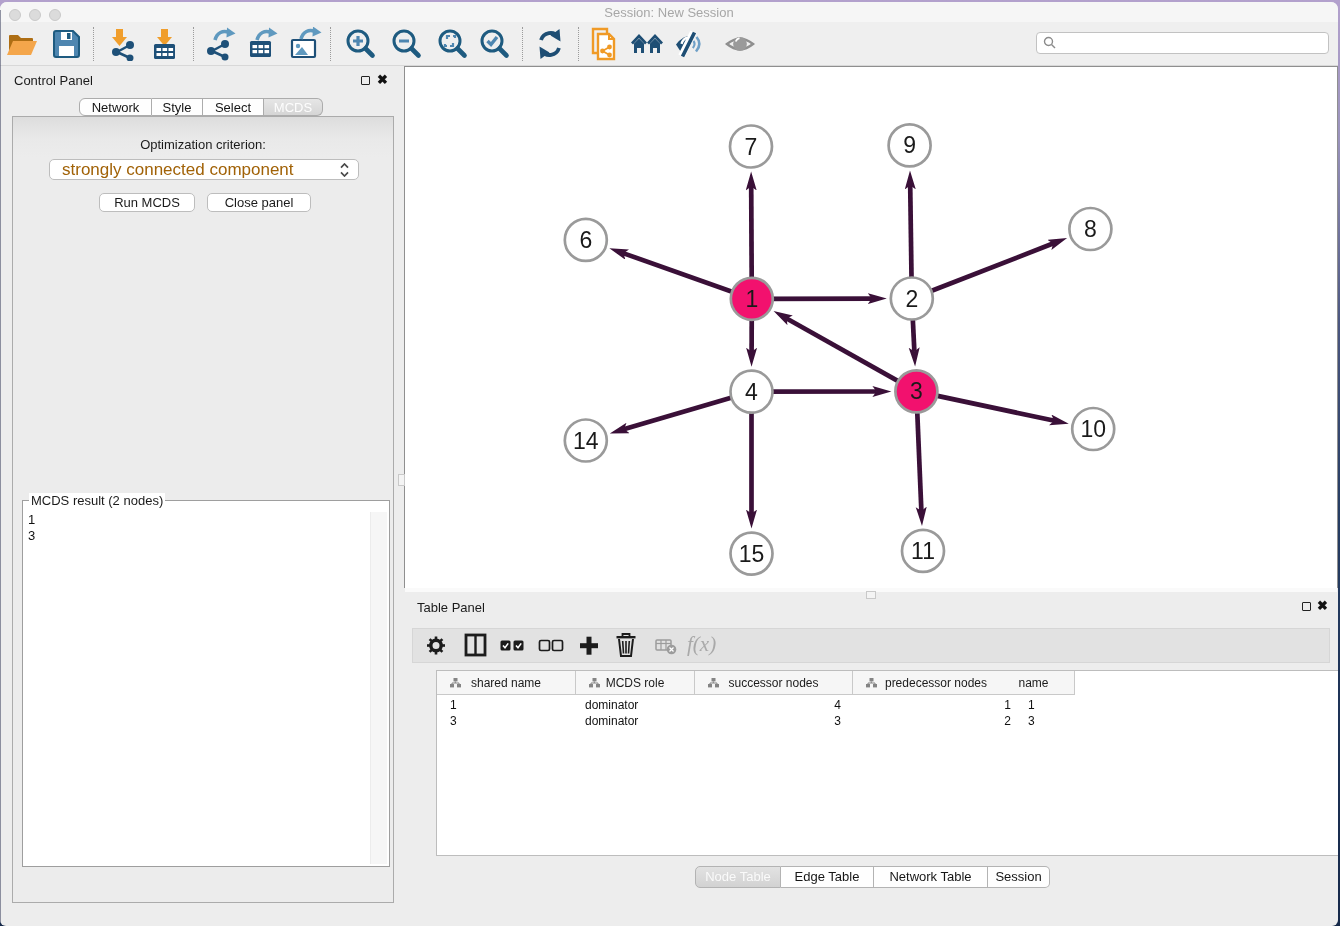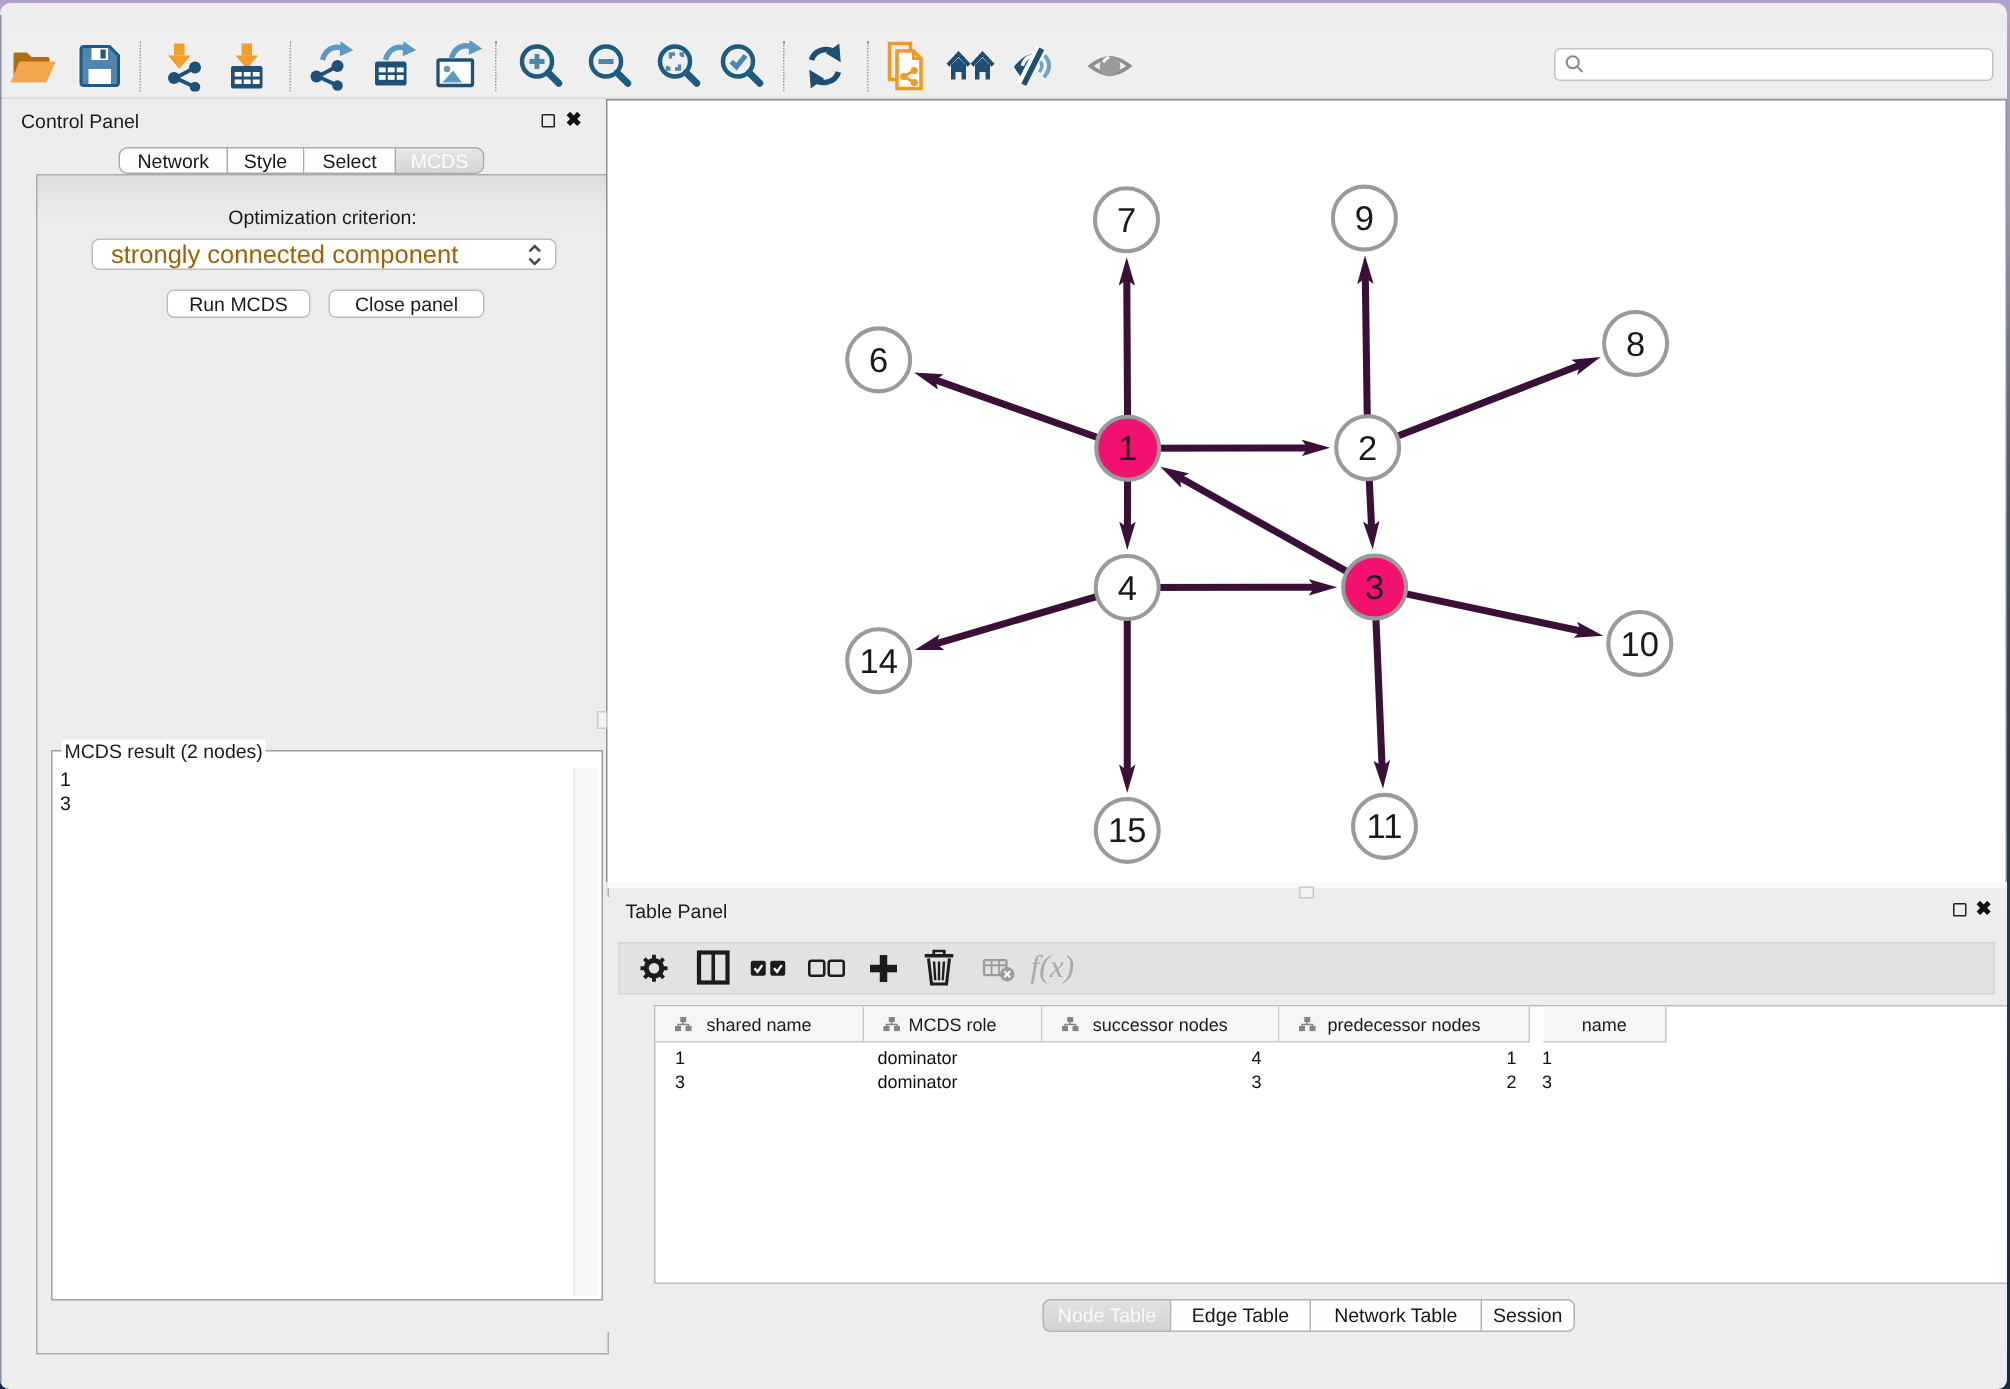--- a/index.html
+++ b/index.html
@@ -27,21 +27,21 @@
   #dock{position:absolute;left:0;top:64px;width:399px;height:812px;background:#EDEDED;}
   #cphead{position:absolute;left:14px;top:7px;font-size:13px;color:#1B1B1B;}
   .float-ic{position:absolute;width:9px;height:9px;border:1.5px solid #222;
        border-radius:1px;box-sizing:border-box;}
   .close-ic{position:absolute;font-size:13px;font-weight:bold;color:#111;line-height:11px;}
   
   .tab{position:absolute;top:32px;height:18px;box-sizing:border-box;
        background:#FEFEFE;border:1px solid #ACACAC;font-size:13px;color:#161616;
        text-align:center;line-height:18px;}
   
-  #tabcontent{position:absolute;left:24px;top:50px;width:382px;height:787px;
+  #tabcontent{position:absolute;left:12px;top:50px;width:382px;height:787px;
        box-sizing:border-box;border:1px solid #ABABAB;
        background:linear-gradient(180deg,#DDDDDD 0px,#E9E9E9 22px,#ECECEC 40px);}
   
   #optlabel{position:absolute;left:0;width:100%;top:20px;text-align:center;
        font-size:13px;color:#1B1B1B;}
   #combo{position:absolute;left:36px;top:42px;width:310px;height:21px;background:#FFF;
        border:1px solid #BDBDBD;border-radius:5px;box-sizing:border-box;
        font-size:17px;color:#a16207;line-height:19px;padding-left:12px;}
   .btn{position:absolute;top:76px;height:19px;background:#FFF;border:1px solid #BDBDBD;
        border-radius:5px;box-sizing:border-box;font-size:13px;color:#1B1B1B;
@@ -80,20 +80,26 @@
       background:#FEFEFE;border:1px solid #B3B3B3;font-size:13px;color:#161616;
       text-align:center;line-height:20px;}
   
   #statusbar{position:absolute;left:0;right:0;bottom:0;height:37px;
       border-top:1px solid #C6C6C6;background:#EDEDED;}
 </style>
 </head>
 <body>
 <div id="win">
   <div style="position:absolute;left:0;top:8px;bottom:4px;width:1px;background:rgba(60,65,95,0.55);z-index:50;"></div>
+  <div id="titlebar">
+    <div class="tl" style="left:9px;"></div>
+    <div class="tl" style="left:29px;"></div>
+    <div class="tl" style="left:49px;"></div>
+    <div id="wintitle">Session: New Session</div>
+  </div>
   <div id="toolbar">
     <svg class="ticon" style="left:5px;" viewBox="0 0 34 34">
       <path d="M4,26 L4,9 Q4,8 5,8 L13,8 L16,11 L27,11 Q28,11 28,12 L28,15 L9,15 Z" fill="#AE6E14"></path>
       <path d="M2,28 L8,14 L32,14 L26,28 Z" fill="#F4A64B"></path>
     </svg>
     <svg class="ticon" style="left:49px;" viewBox="0 0 34 34">
       <path d="M5,6 Q5,4 7,4 L24,4 L30,10 L30,28 Q30,30 28,30 L7,30 Q5,30 5,28 Z" fill="#4E86B0" stroke="#1E5B80" stroke-width="2"></path>
       <rect x="12" y="5" width="11" height="8" fill="#FFF"></rect>
       <rect x="18" y="6" width="3.5" height="6" fill="#1E5B80"></rect>
       <rect x="10" y="19" width="15" height="10" fill="#FFF"></rect>
@@ -367,21 +373,21 @@
         </g>
       </svg>
       <div style="position:absolute;left:274px;top:3px;font-family:'Liberation Serif',serif;
            font-style:italic;font-size:21px;color:#A9A9A9;">f(x)</div>
     </div>
     <div id="tbl">
       <div class="th" style="left:0;width:139px;">shared name</div>
       <div class="th" style="left:139px;width:119px;">MCDS role</div>
       <div class="th" style="left:258px;width:158px;">successor nodes</div>
       <div class="th" style="left:416px;width:167px;">predecessor nodes</div>
-      <div class="th" style="left:592px;width:82px;border-right:1px solid #C9C9C9;">name</div>
+      <div class="th" style="left:556px;width:82px;border-right:1px solid #C9C9C9;">name</div>
       <svg width="600" height="24" viewBox="0 0 600 24" style="position:absolute;left:0;top:0;pointer-events:none;">
         <g fill="#848484">
           <g transform="translate(13,7)">
               <rect x="3.5" y="0" width="4" height="3.4"></rect>
               <rect x="0" y="6" width="4" height="3.4"></rect>
               <rect x="7" y="6" width="4" height="3.4"></rect>
               <path d="M5.3,3.4 L5.3,5 M2,6 L2,5 L9,5 L9,6" fill="none" stroke="#848484" stroke-width="1"></path>
             </g>
           <g transform="translate(152,7)">
               <rect x="3.5" y="0" width="4" height="3.4"></rect>

